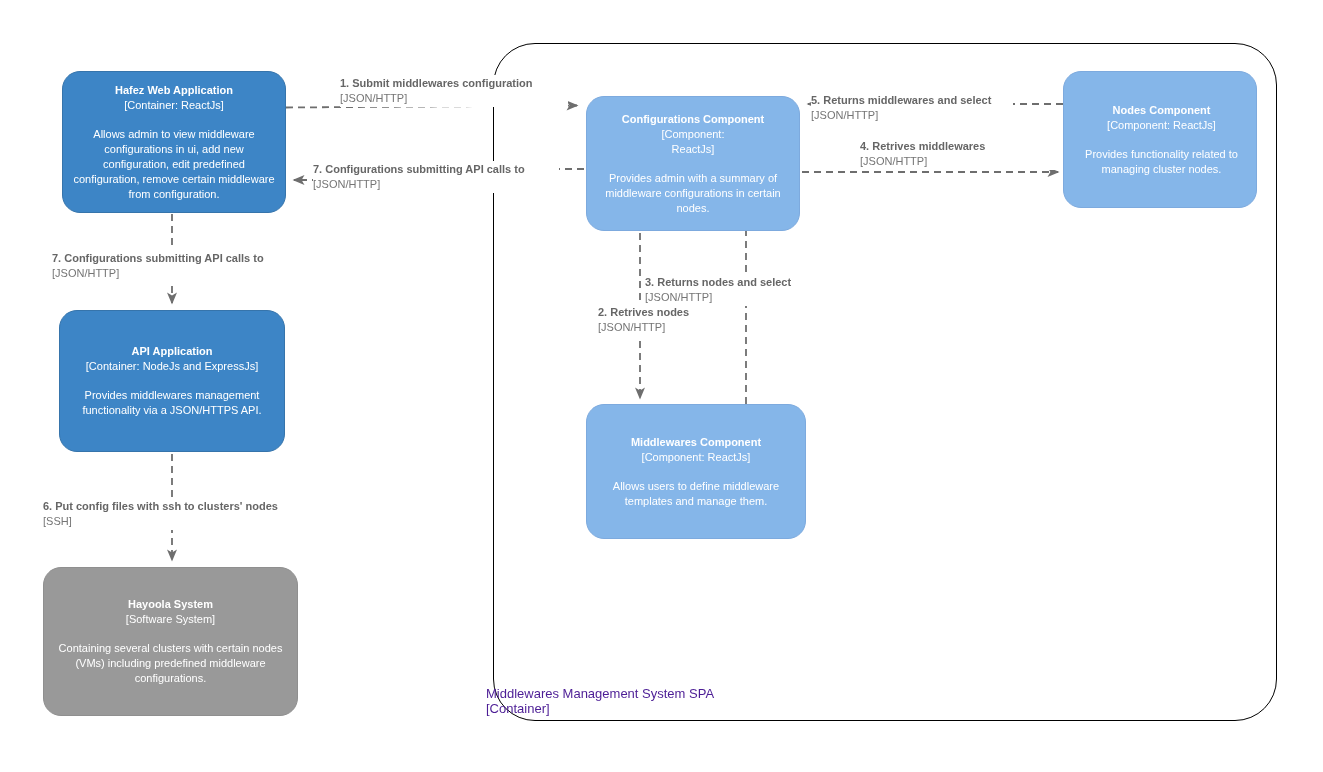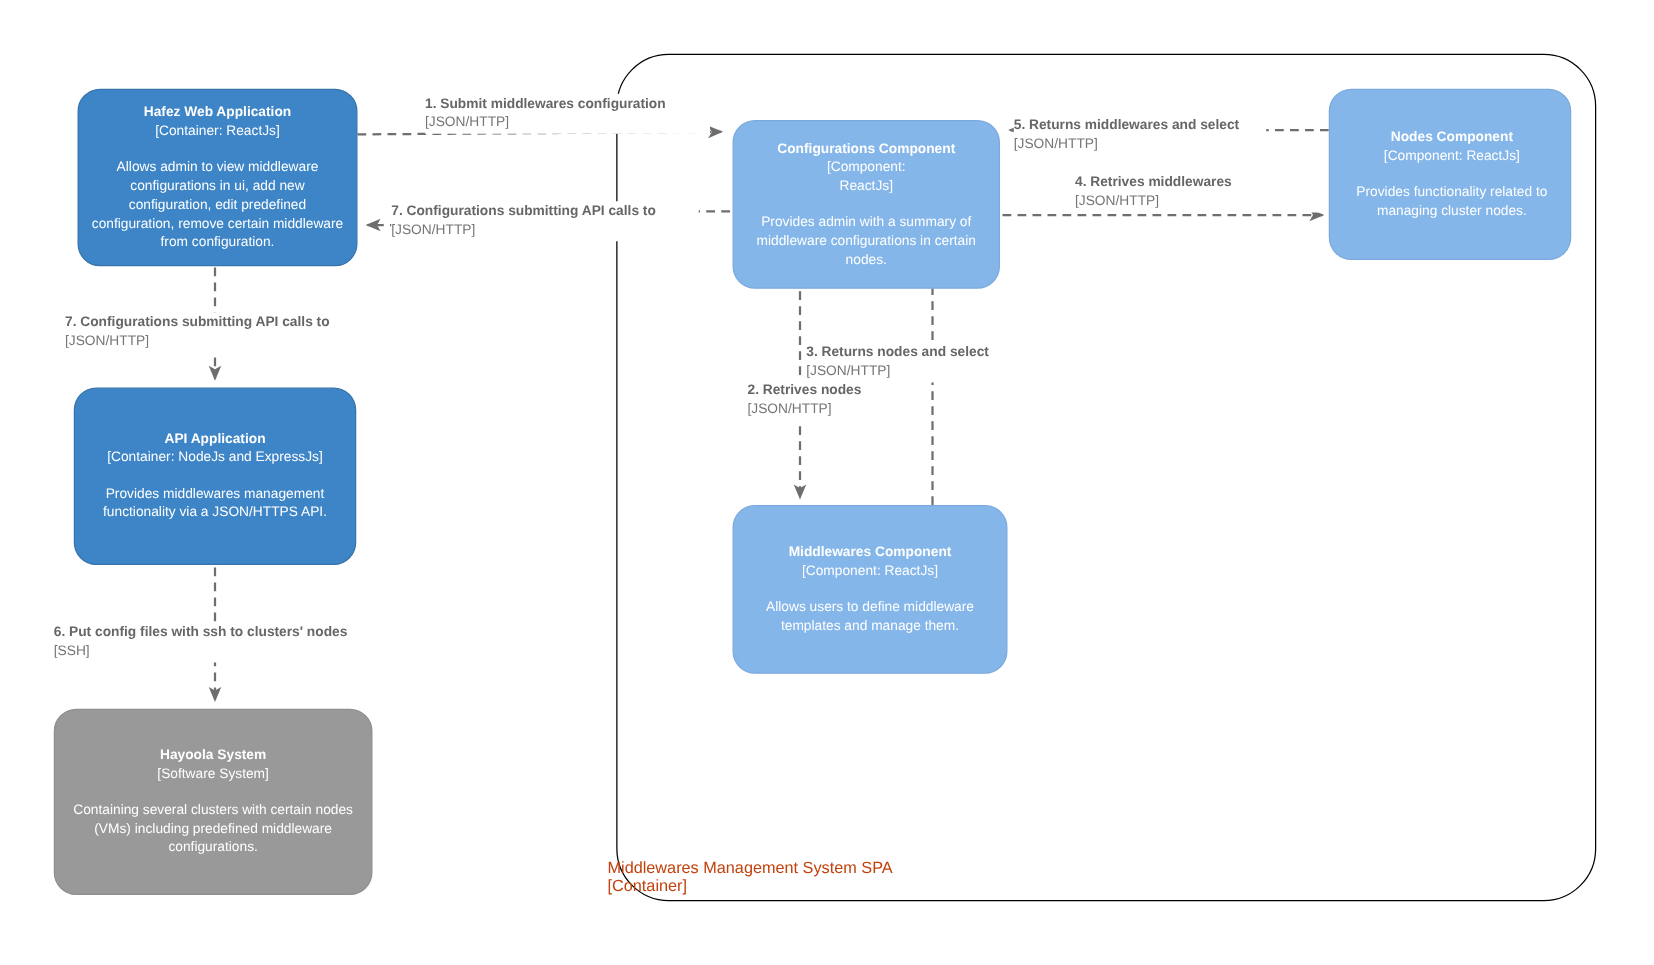--- a/index.html
+++ b/index.html
@@ -9,21 +9,21 @@
     font-family:"Liberation Sans", sans-serif;
   }
   
   .boundary {
     position:absolute; left:493px; top:43px; width:784px; height:678px;
     border:1.5px solid #000000; border-radius:42px; box-sizing:border-box;
     background:transparent;
   }
   .boundary-label {
     position:absolute; left:486px; top:686px;
-    font-size:13px; line-height:15px; color:#c2410c; text-align:left;
+    font-size:13px; line-height:15px; color:#4c1d95; text-align:left;
     background:transparent; white-space:nowrap;
   }
   
   .edges { position:absolute; left:0; top:0; width:1323px; height:772px; }
   .edge-line { stroke:#6e6e6e; stroke-width:1.8; fill:none; stroke-dasharray:7 5; }
   
   .edge-label {
     position:absolute; background:#ffffff; text-align:left;
     font-size:11px; line-height:15px; padding:1px 0;
   }

